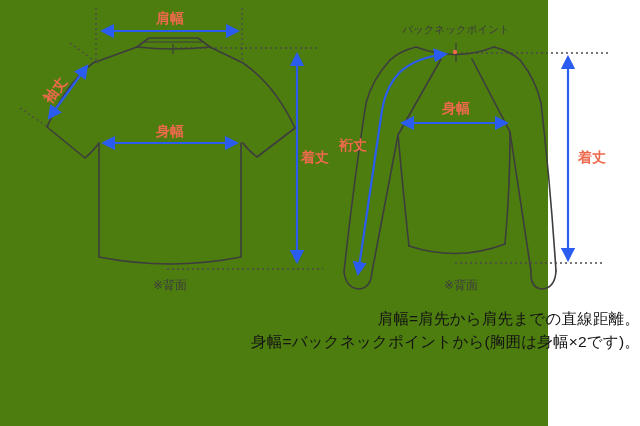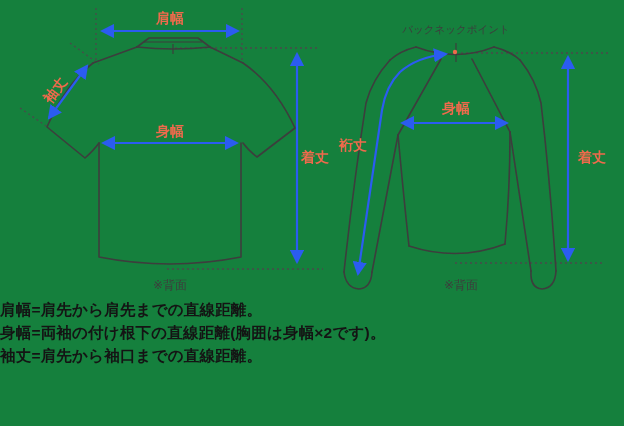--- a/index.html
+++ b/index.html
@@ -1,31 +1,31 @@
 <!DOCTYPE html>
 <html><head>
 <meta charset="utf-8">
 <style>
   html,body{margin:0;padding:0;background:#fff;}
   body{
     width:640px;height:426px;overflow:hidden;
     font-family:"Liberation Sans","DejaVu Sans",sans-serif;
   }
-  .stage{position:relative;width:624px;height:426px;background:#15803d;}
+  .stage{position:relative;width:548px;height:426px;background:#4d7c0f;}
   svg{display:block;}
   .outline{fill:none;stroke:#3d3d3d;stroke-width:1.6;stroke-linejoin:round;stroke-linecap:round;}
   .thin{fill:none;stroke:#3d3d3d;stroke-width:1.2;}
   .dotted{fill:none;stroke:#4a4a4a;stroke-width:1.3;stroke-dasharray:2 3;}
   .arrow{fill:none;stroke-width:2.2;stroke-linecap:butt;}
   .mlabel{font-size:14px;font-weight:bold;}
   .small-note{font-size:12px;fill:#3d3d3d;}
   .bnp{font-size:10.5px;fill:#3d3d3d;}
   .legend{
-    position:absolute;left:0;top:298px;width:640px;
-    text-align:left;color:#141414;font-weight:700;
+    position:absolute;left:0;top:307px;width:640px;
+    text-align:right;color:#141414;font-weight:400;
     font-size:15.5px;line-height:23px;letter-spacing:0.2px;
   }
   .legend div{white-space:nowrap;}
 </style>
 </head>
 <body>
 
 <div class="stage">
 
   <svg width="640" height="300" viewBox="0 0 640 300">
@@ -100,17 +100,16 @@
       <text class="bnp" x="456" y="33" text-anchor="middle">バックネックポイント</text>
       <text class="mlabel" fill="#ef6a4c" x="456" y="113" text-anchor="middle">身幅</text>
       <text class="mlabel" fill="#ef6a4c" x="353" y="150" text-anchor="middle">裄丈</text>
       <text class="mlabel" fill="#ef6a4c" x="578" y="162">着丈</text>
       <text class="small-note" x="461" y="289" text-anchor="middle">※背面</text>
     </g>
   </svg>
 
   <div class="legend">
     <div>肩幅=肩先から肩先までの直線距離。</div>
-    <div>身幅=両袖の付け根下の直線距離(胸囲は身幅×2です)。</div>
-    <div>袖丈=肩先から袖口までの直線距離。</div>
+    <div>身幅=バックネックポイントから(胸囲は身幅×2です)。</div>
   </div>
 
 </div>
 
 </body></html>

